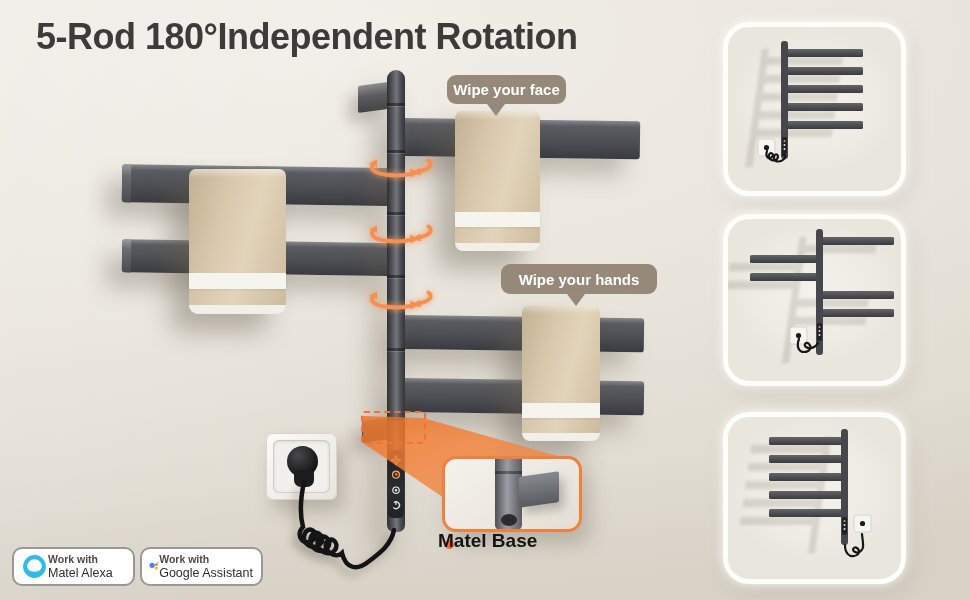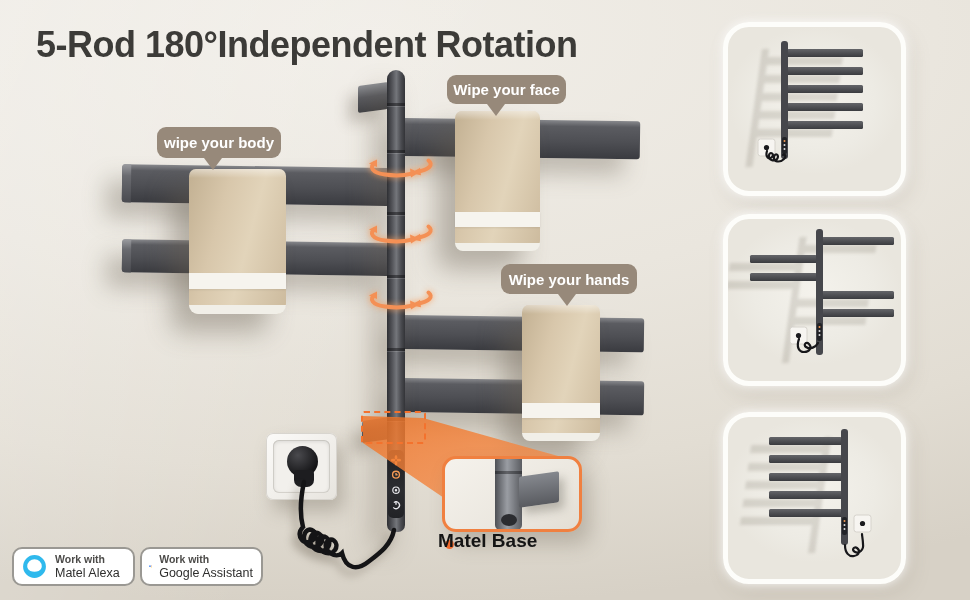--- a/index.html
+++ b/index.html
@@ -4,21 +4,21 @@
 <style>
   html,body{margin:0;padding:0;background:#ccc;}
   .stage{position:relative;width:970px;height:600px;overflow:hidden;
          font-family:"Liberation Sans",sans-serif;
          background:radial-gradient(130% 95% at 38% 6%, #f1eee8 0%, #eae6de 45%, #e2ddd3 76%, #d7d1c6 100%);}
   .stage::before{content:"";position:absolute;inset:0;
          background:linear-gradient(115deg, rgba(255,255,255,.28) 0%, rgba(255,255,255,0) 42%);pointer-events:none;}
   .abs{position:absolute;}
 
   
-  .title{left:36px;top:24px;font-size:36px;font-weight:800;letter-spacing:-.5px;color:#3c3b38;white-space:nowrap;}
+  .title{left:36px;top:16px;font-size:36px;font-weight:800;letter-spacing:-.5px;color:#3c3b38;white-space:nowrap;}
 
   
   .pole{left:387px;top:70px;width:18px;height:462px;border-radius:9px 9px 7px 7px;
         background:linear-gradient(90deg,#2e2f33,#55565b 30%,#74767b 52%,#4a4b50 78%,#333438);
         box-shadow:-14px 18px 26px rgba(110,100,85,.38);}
   .pseg{position:absolute;left:0;right:0;height:3px;background:rgba(18,18,20,.5);box-shadow:0 1px 0 rgba(255,255,255,.14);}
   .panel{position:absolute;left:1px;right:1px;top:380px;height:68px;border-radius:5px;
          background:linear-gradient(180deg,#1e1f23,#2c2d31 60%,#212226);}
   .bracket{background:linear-gradient(180deg,#8d8f93,#595a5f 45%,#3f4044);border-radius:2px;
            box-shadow:-10px 9px 14px rgba(110,100,85,.3);transform:skewY(-8deg);}
@@ -74,21 +74,21 @@
   .bullet{left:445px;top:540px;width:9px;height:9px;border-radius:50%;background:#f06a2d;}
   .base-label{left:438px;top:530px;font-size:19px;font-weight:700;color:#141414;white-space:nowrap;}
 
   
   .thumb{left:723px;width:183px;border-radius:26px;border:5px solid #fdfdfa;box-sizing:border-box;
          background:radial-gradient(closest-side at 50% 45%, #f4f2ec 0%, #edebe4 70%, #e9e6de 100%);
          box-shadow:0 0 12px rgba(255,255,255,.95), 5px 9px 20px rgba(140,130,112,.18);overflow:hidden;}
 
   
   .badge{background:#fff;border:2px solid #9a9893;border-radius:10px;display:flex;align-items:center;
-         gap:7px;padding:4px 8px 4px 7px;box-sizing:border-box;height:39px;}
+         padding:4px 8px 4px 7px;box-sizing:border-box;height:39px;}
   .badge .t1{font-size:10.5px;font-weight:700;color:#4c4b49;line-height:13px;}
   .badge .t2{font-size:12.5px;font-weight:400;color:#2e2e2d;line-height:14px;white-space:nowrap;}
 </style>
 </head>
 <body>
 
 <div class="stage">
 
   <div class="abs title">5-Rod 180°Independent Rotation</div>
 
@@ -188,27 +188,24 @@
       <path d="M9,7 C3,10.5 5.5,16.5 19,18.6 C29,20 39,19.4 46,17.6"></path>
       <path d="M62.5,4.5 C67.5,8.5 64,13.5 51,15.8"></path>
       </g>
     <g fill="#f49055">
         <polygon points="3,7.5 11,3.5 11,11"></polygon>
         <polygon points="53,16.5 44,12.5 45,21.5"></polygon>
         <polygon points="46,17.5 54,11.8 55,19.3"></polygon>
       </g>
   </svg>
 
-  <div class="abs bubble" style="left:157px;top:127px;width:124px;height:31px;--tail:38%;">
-      <span>wipe your body</span>
-    </div>
   <div class="abs bubble" style="left:447px;top:75px;width:119px;height:29px;--tail:34%;">
       <span>Wipe your face</span>
     </div>
-  <div class="abs bubble" style="left:501px;top:264px;width:136px;height:30px;--tail:42%;">
+  <div class="abs bubble" style="left:501px;top:264px;width:156px;height:30px;--tail:42%;">
       <span>Wipe your hands</span>
     </div>
 
   <svg class="abs" style="left:0;top:0" width="970" height="600">
     <defs>
         <linearGradient id="beamg" x1="0" y1="0" x2="1" y2="1">
       <stop offset="0" stop-color="#f07325"></stop>
           <stop offset="1" stop-color="#f69a5e"></stop>
         </linearGradient>
       </defs>

